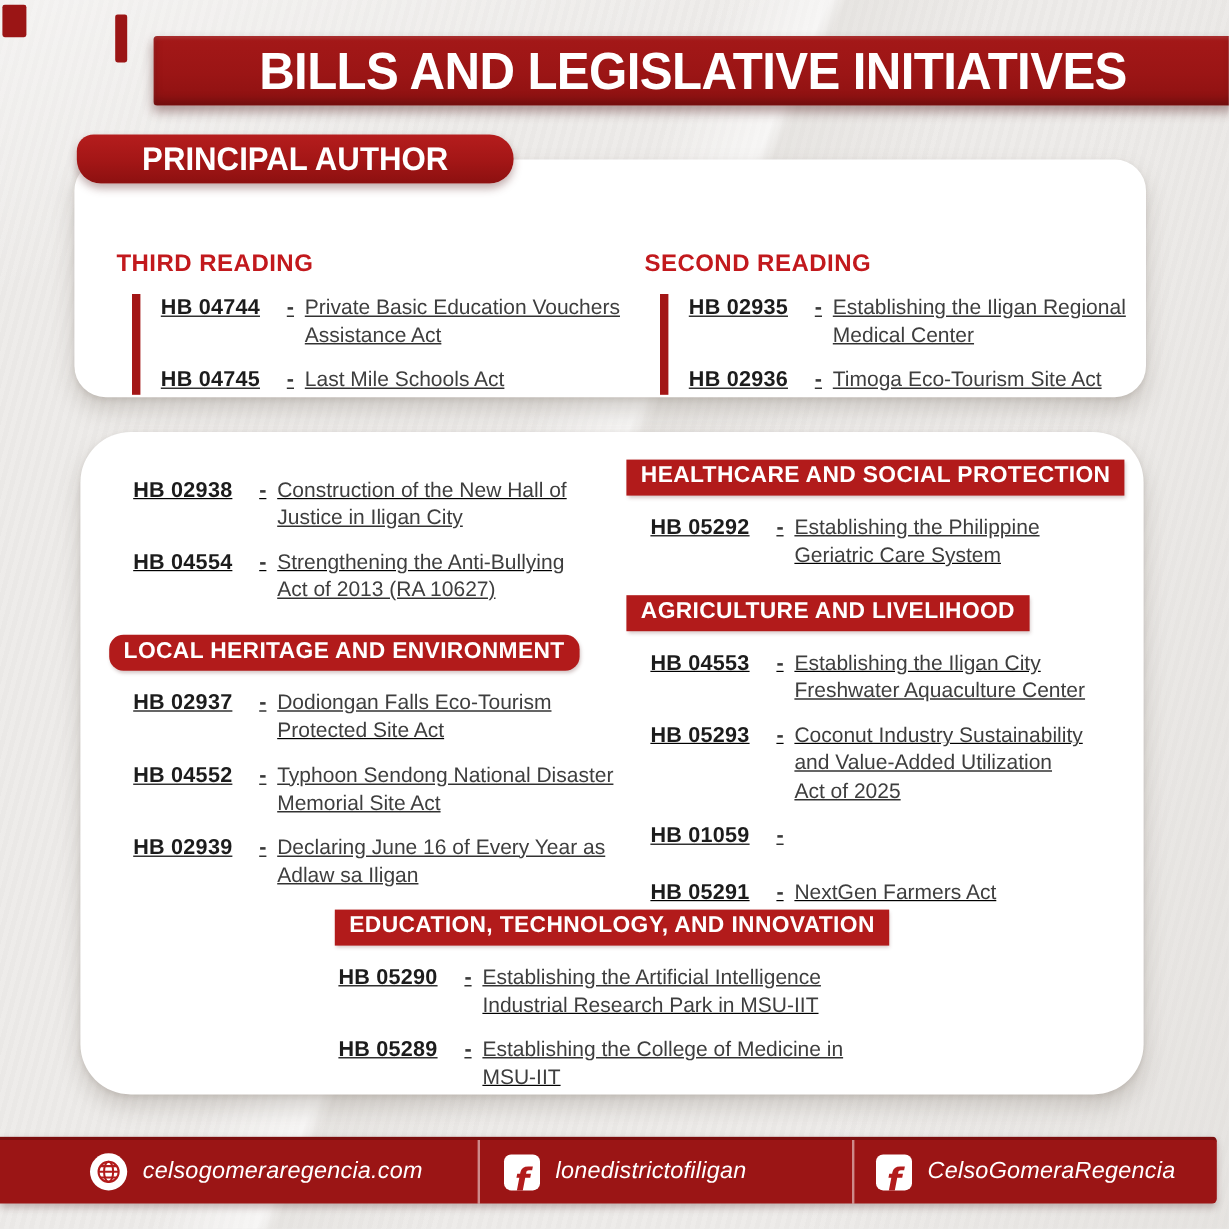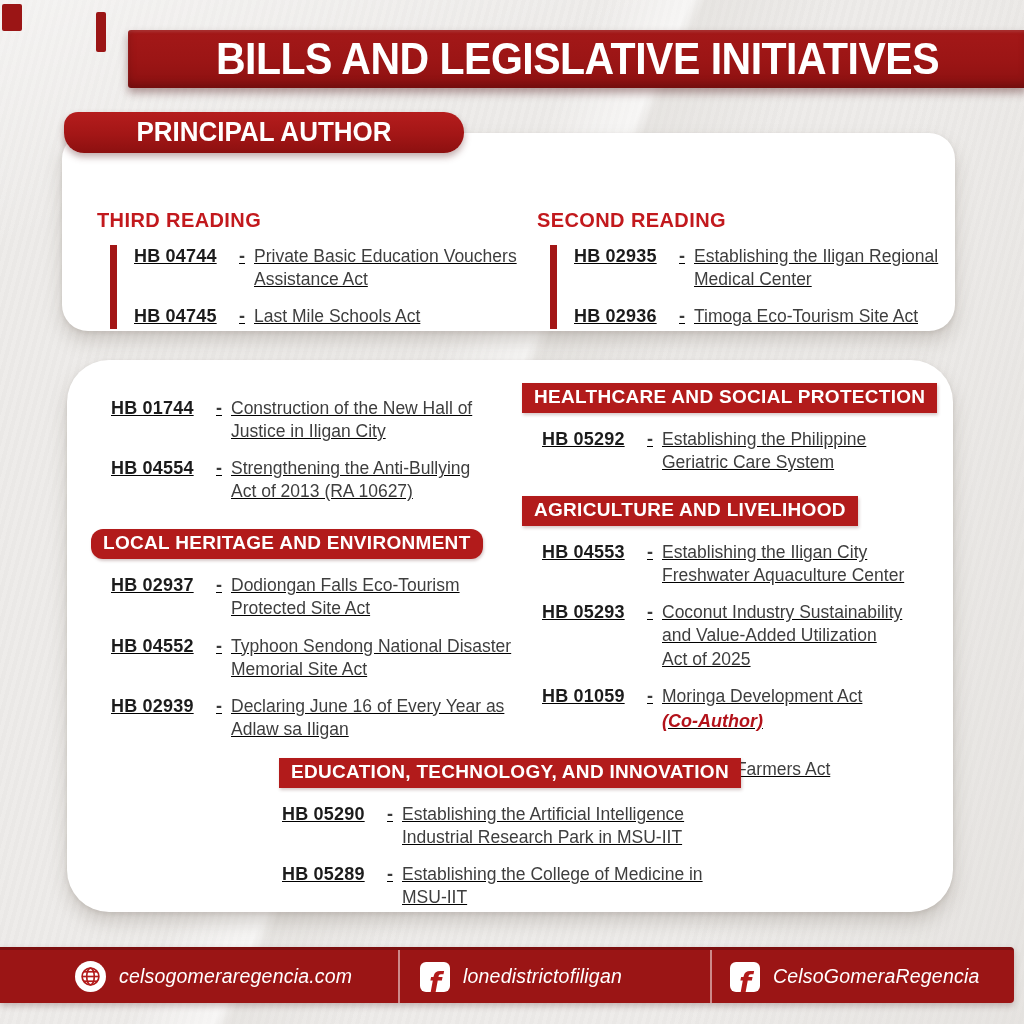--- a/index.html
+++ b/index.html
@@ -33,21 +33,21 @@
     box-shadow:0 5px 9px rgba(95,45,45,.45), inset 0 -4px 8px rgba(0,0,0,.22), inset 0 2px 3px rgba(255,255,255,.12);
     display:flex;align-items:center;justify-content:center;
   }
   .banner-title{
     color:#fff;font-weight:bold;font-size:41px;letter-spacing:-.5px;
     transform:scaleY(1.06);white-space:nowrap;
   }
 
   
   .badge{
-    position:absolute;left:64px;top:112px;width:400px;height:41px;z-index:5;
+    position:absolute;left:64px;top:112px;width:364px;height:41px;z-index:5;
     background:linear-gradient(180deg,#b51d1d 0%,#a31616 55%,#8c1010 100%);
     border-radius:14px 20px 20px 20px;
     box-shadow:0 4px 7px rgba(100,50,50,.4);
     display:flex;align-items:center;justify-content:center;
   }
   .badge-label{color:#fff;font-weight:bold;font-size:26px;letter-spacing:0;transform:scaleY(1.05);white-space:nowrap;}
 
   
   .card{position:absolute;background:#fff;box-shadow:0 10px 18px rgba(125,115,105,.28), 0 2px 4px rgba(125,115,105,.18);}
   .card-1{left:62px;top:133px;width:893px;height:198px;border-radius:26px;}
@@ -155,21 +155,21 @@
     </div>
   </div>
 
 </div>
 
 <div class="card card-2">
 
   <div class="c2left">
     <div class="bills cat-bills">
       <div class="bill-row">
-        <span class="bill-no">HB 01744</span>
+        <span class="bill-no">HB 02938</span>
         <span class="bill-dash">-</span>
         <span class="bill-desc">Construction of the New Hall of
 Justice in Iligan City</span>
       </div>
       <div class="bill-row">
         <span class="bill-no">HB 04554</span>
         <span class="bill-dash">-</span>
         <span class="bill-desc">Strengthening the Anti-Bullying
 Act of 2013 (RA 10627)</span>
       </div>
@@ -220,21 +220,20 @@
       <div class="bill-row">
         <span class="bill-no">HB 05293</span>
         <span class="bill-dash">-</span>
         <span class="bill-desc">Coconut Industry Sustainability
 and Value-Added Utilization
 Act of 2025</span>
       </div>
       <div class="bill-row">
         <span class="bill-no">HB 01059</span>
         <span class="bill-dash">-</span>
-        <span class="bill-desc"><span>Moringa Development Act</span><span class="coauthor">(Co-Author)</span></span>
       </div>
       <div class="bill-row gap-top">
         <span class="bill-no">HB 05291</span>
         <span class="bill-dash">-</span>
         <span class="bill-desc">NextGen Farmers Act</span>
       </div>
     </div>
   </div>
 
   <div class="edu">

